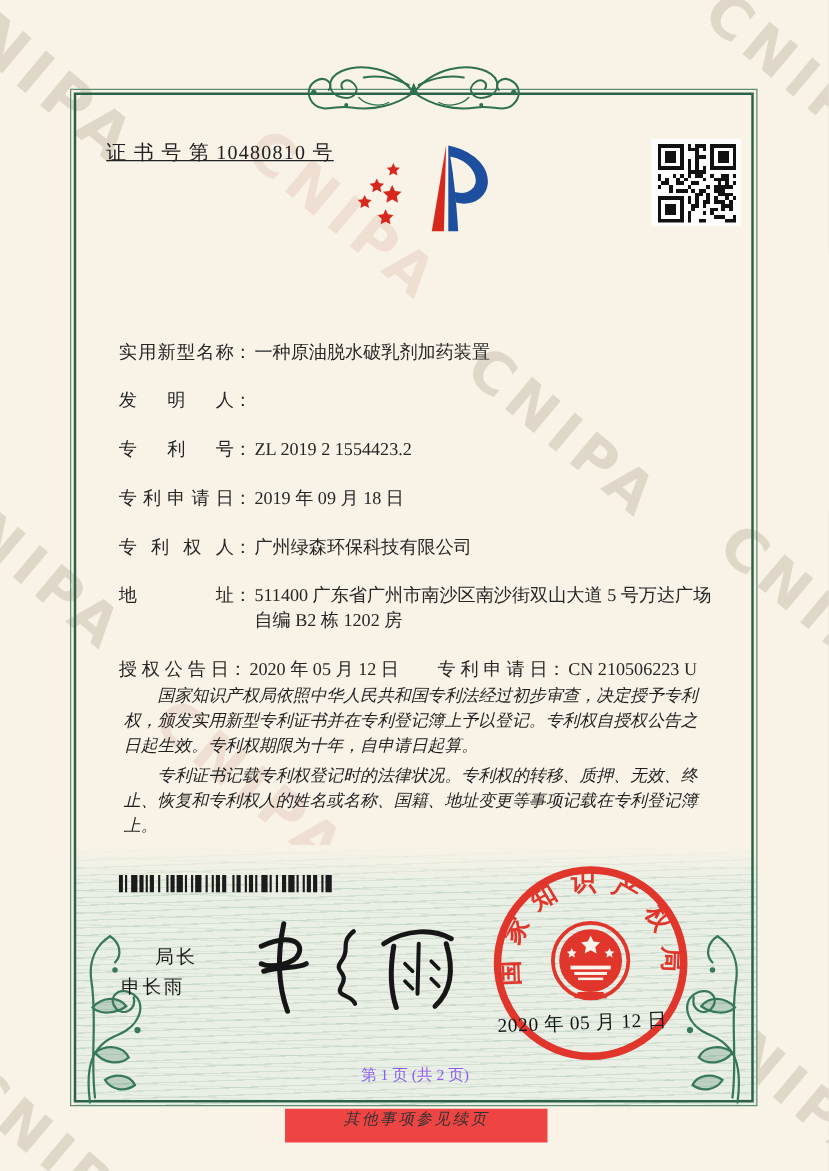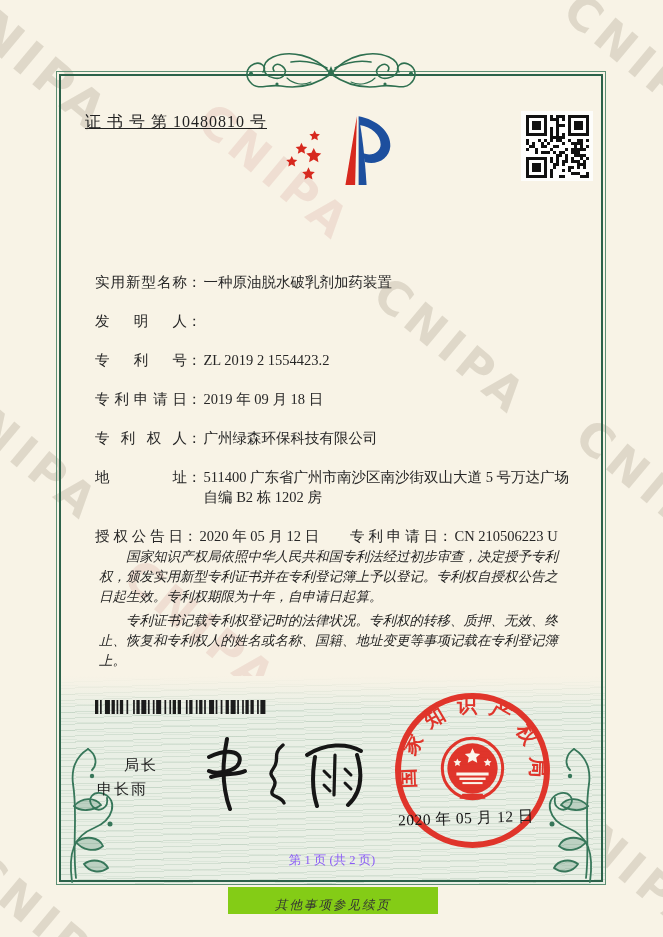--- a/index.html
+++ b/index.html
@@ -81,21 +81,21 @@
   .director-name{top:780px;}
   .signature{position:absolute;z-index:6;left:195px;top:733px;width:195px;height:82px;}
   .seal{position:absolute;z-index:6;left:392px;top:690px;width:161px;height:161px;}
   .seal-date{
     position:absolute;z-index:7;left:398px;top:808px;width:150px;
     font-size:15.5px;color:#141414;letter-spacing:0.5px;transform:rotate(-2deg);white-space:nowrap;
   }
   .page-info{position:absolute;z-index:5;left:57px;top:852px;width:550px;text-align:center;font-size:12.5px;color:#8b5cf6;}
   .note-band{
     position:absolute;z-index:5;left:228px;top:887px;width:210px;height:27px;
-    background:#84cc16;display:flex;align-items:flex-end;justify-content:center;
+    background:#ef4444;display:flex;align-items:flex-start;justify-content:center;
   }
   .note-band span{font-size:12.5px;color:#333;letter-spacing:2px;font-style:italic;}
   svg{display:block;}
 </style>
 </head>
 <body>
 
 <div class="page">
 
   <span class="wm" style="left:-30px;top:-28px;font-size:50px;">CNIPA</span>

